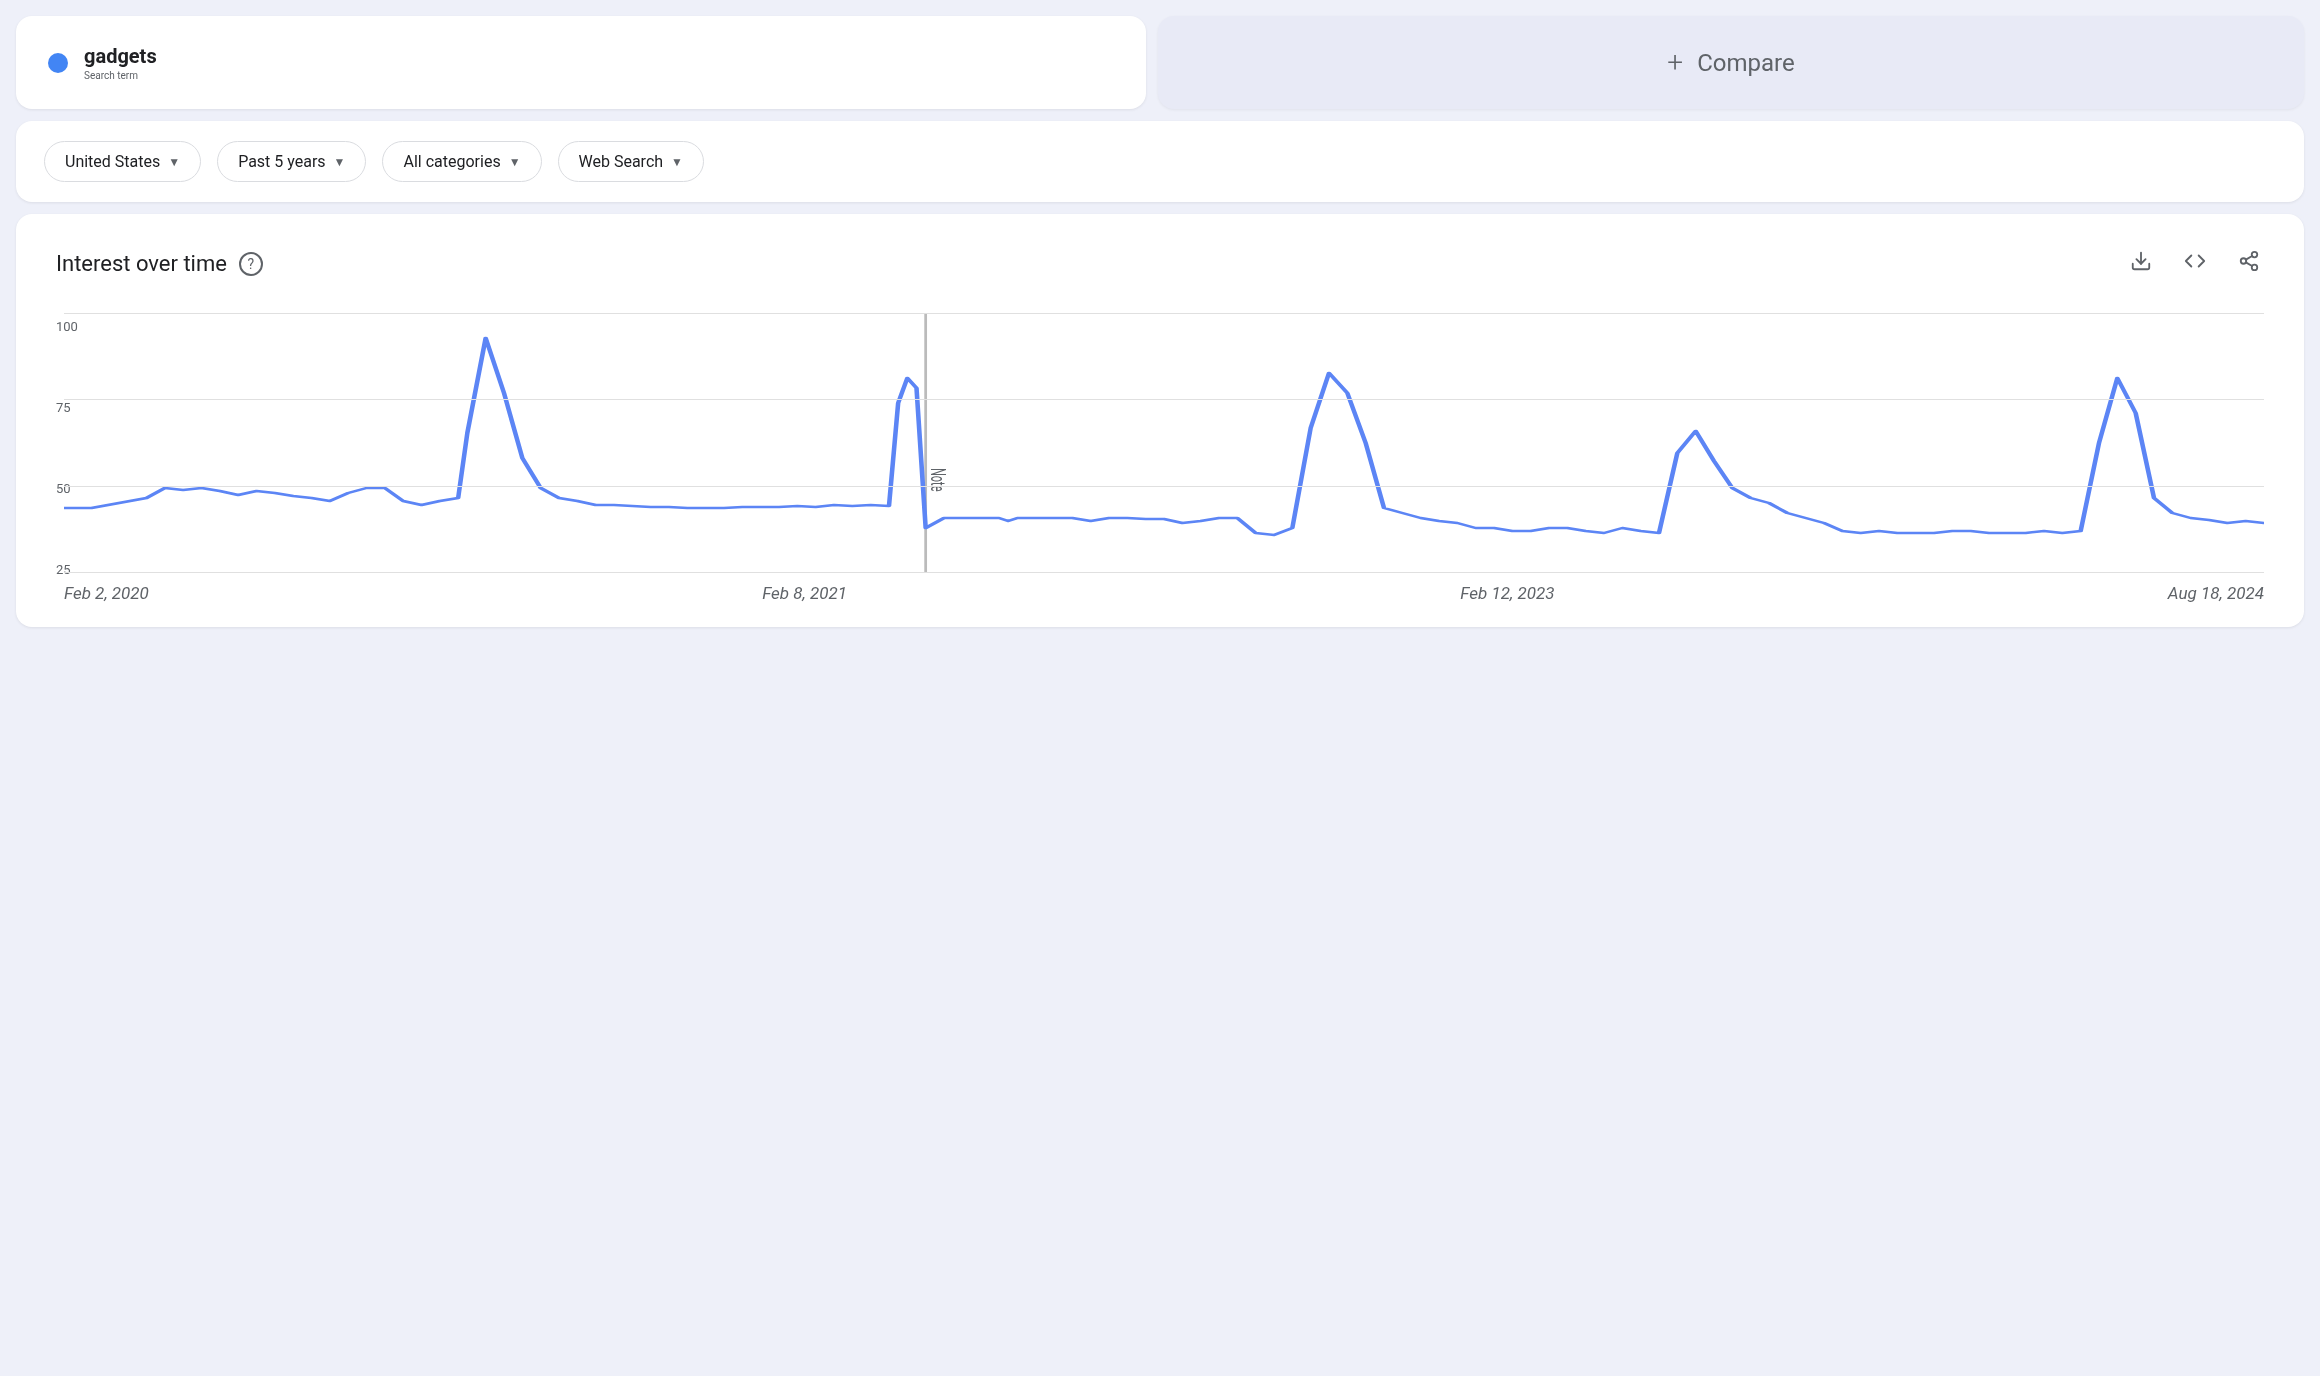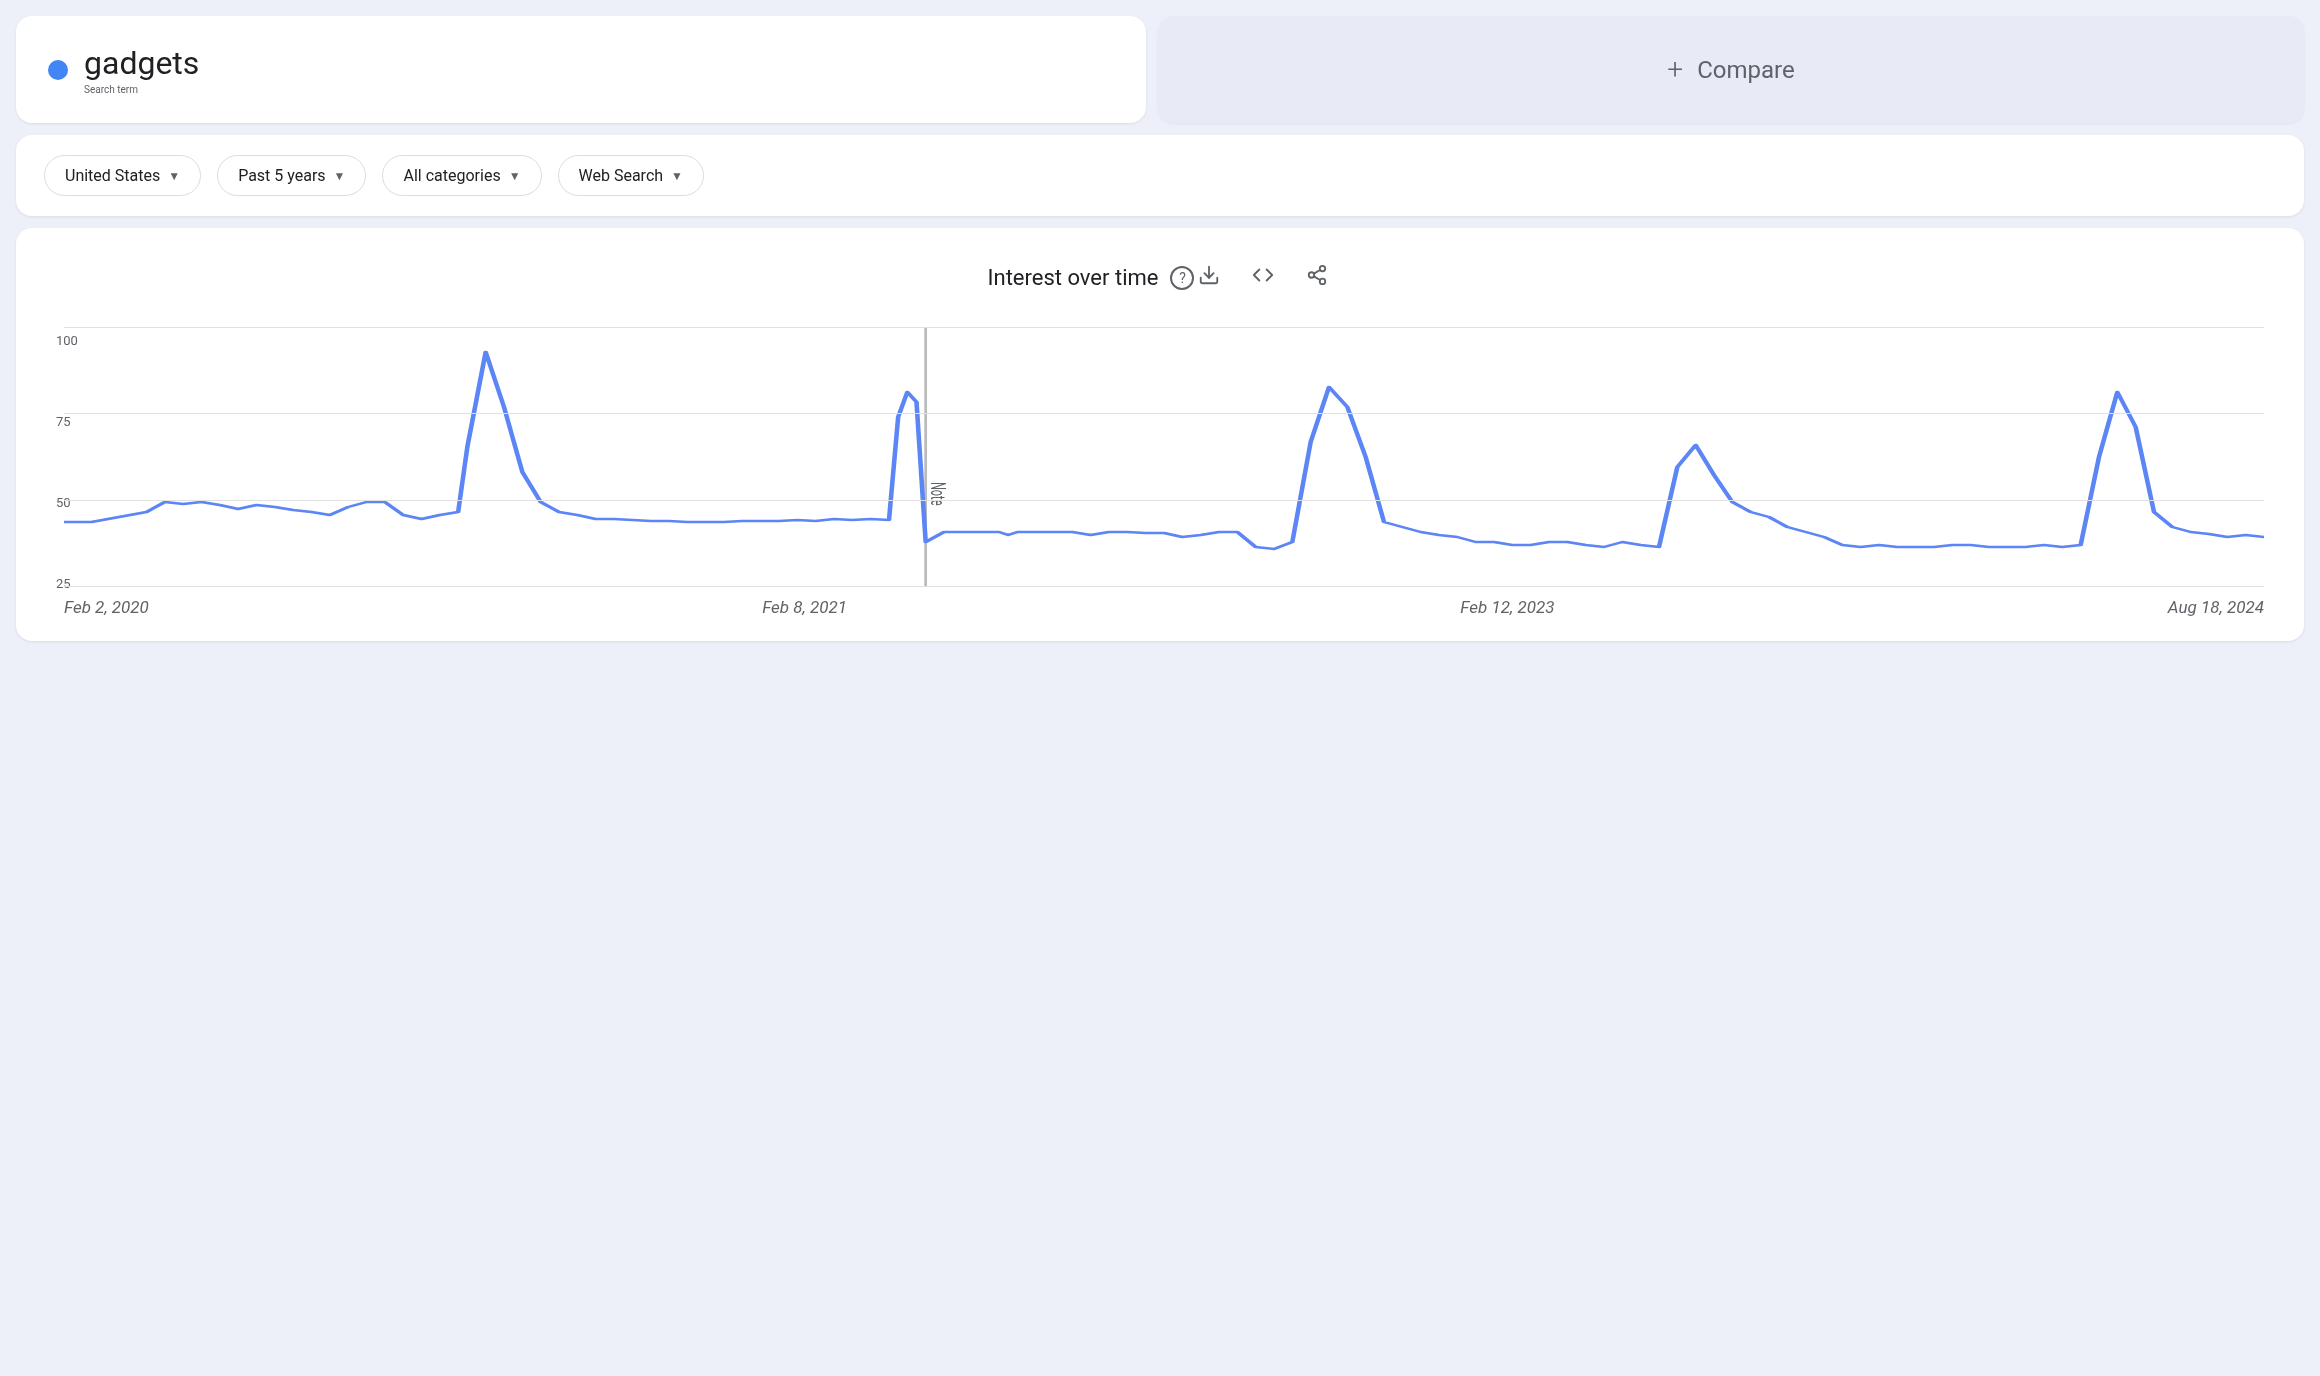--- a/index.html
+++ b/index.html
@@ -25,22 +25,22 @@
       box-shadow: 0 1px 3px rgba(0,0,0,0.08);
     }
     .search-term-dot {
       width: 20px;
       height: 20px;
       border-radius: 50%;
       background: #4285f4;
       flex-shrink: 0;
     }
     .search-term-text .term-name {
-      font-size: 32px;
-      font-weight: 400;
+      font-size: 20px;
+      font-weight: 700;
       color: #202124;
     }
     .search-term-text .term-label {
       font-size: 10px;
       color: #5f6368;
       margin-top: 2px;
     }
     .compare-card {
       background: #e8eaf6;
       border-radius: 16px;
@@ -93,21 +93,21 @@
     }
     .chart-card {
       background: #fff;
       border-radius: 16px;
       padding: 32px 40px 24px 40px;
       box-shadow: 0 1px 3px rgba(0,0,0,0.08);
     }
     .chart-header {
       display: flex;
       align-items: center;
-      justify-content: center;
+      justify-content: space-between;
       margin-bottom: 32px;
     }
     .chart-title-area {
       display: flex;
       align-items: center;
       gap: 12px;
     }
     .chart-title {
       font-size: 22px;
       color: #202124;

